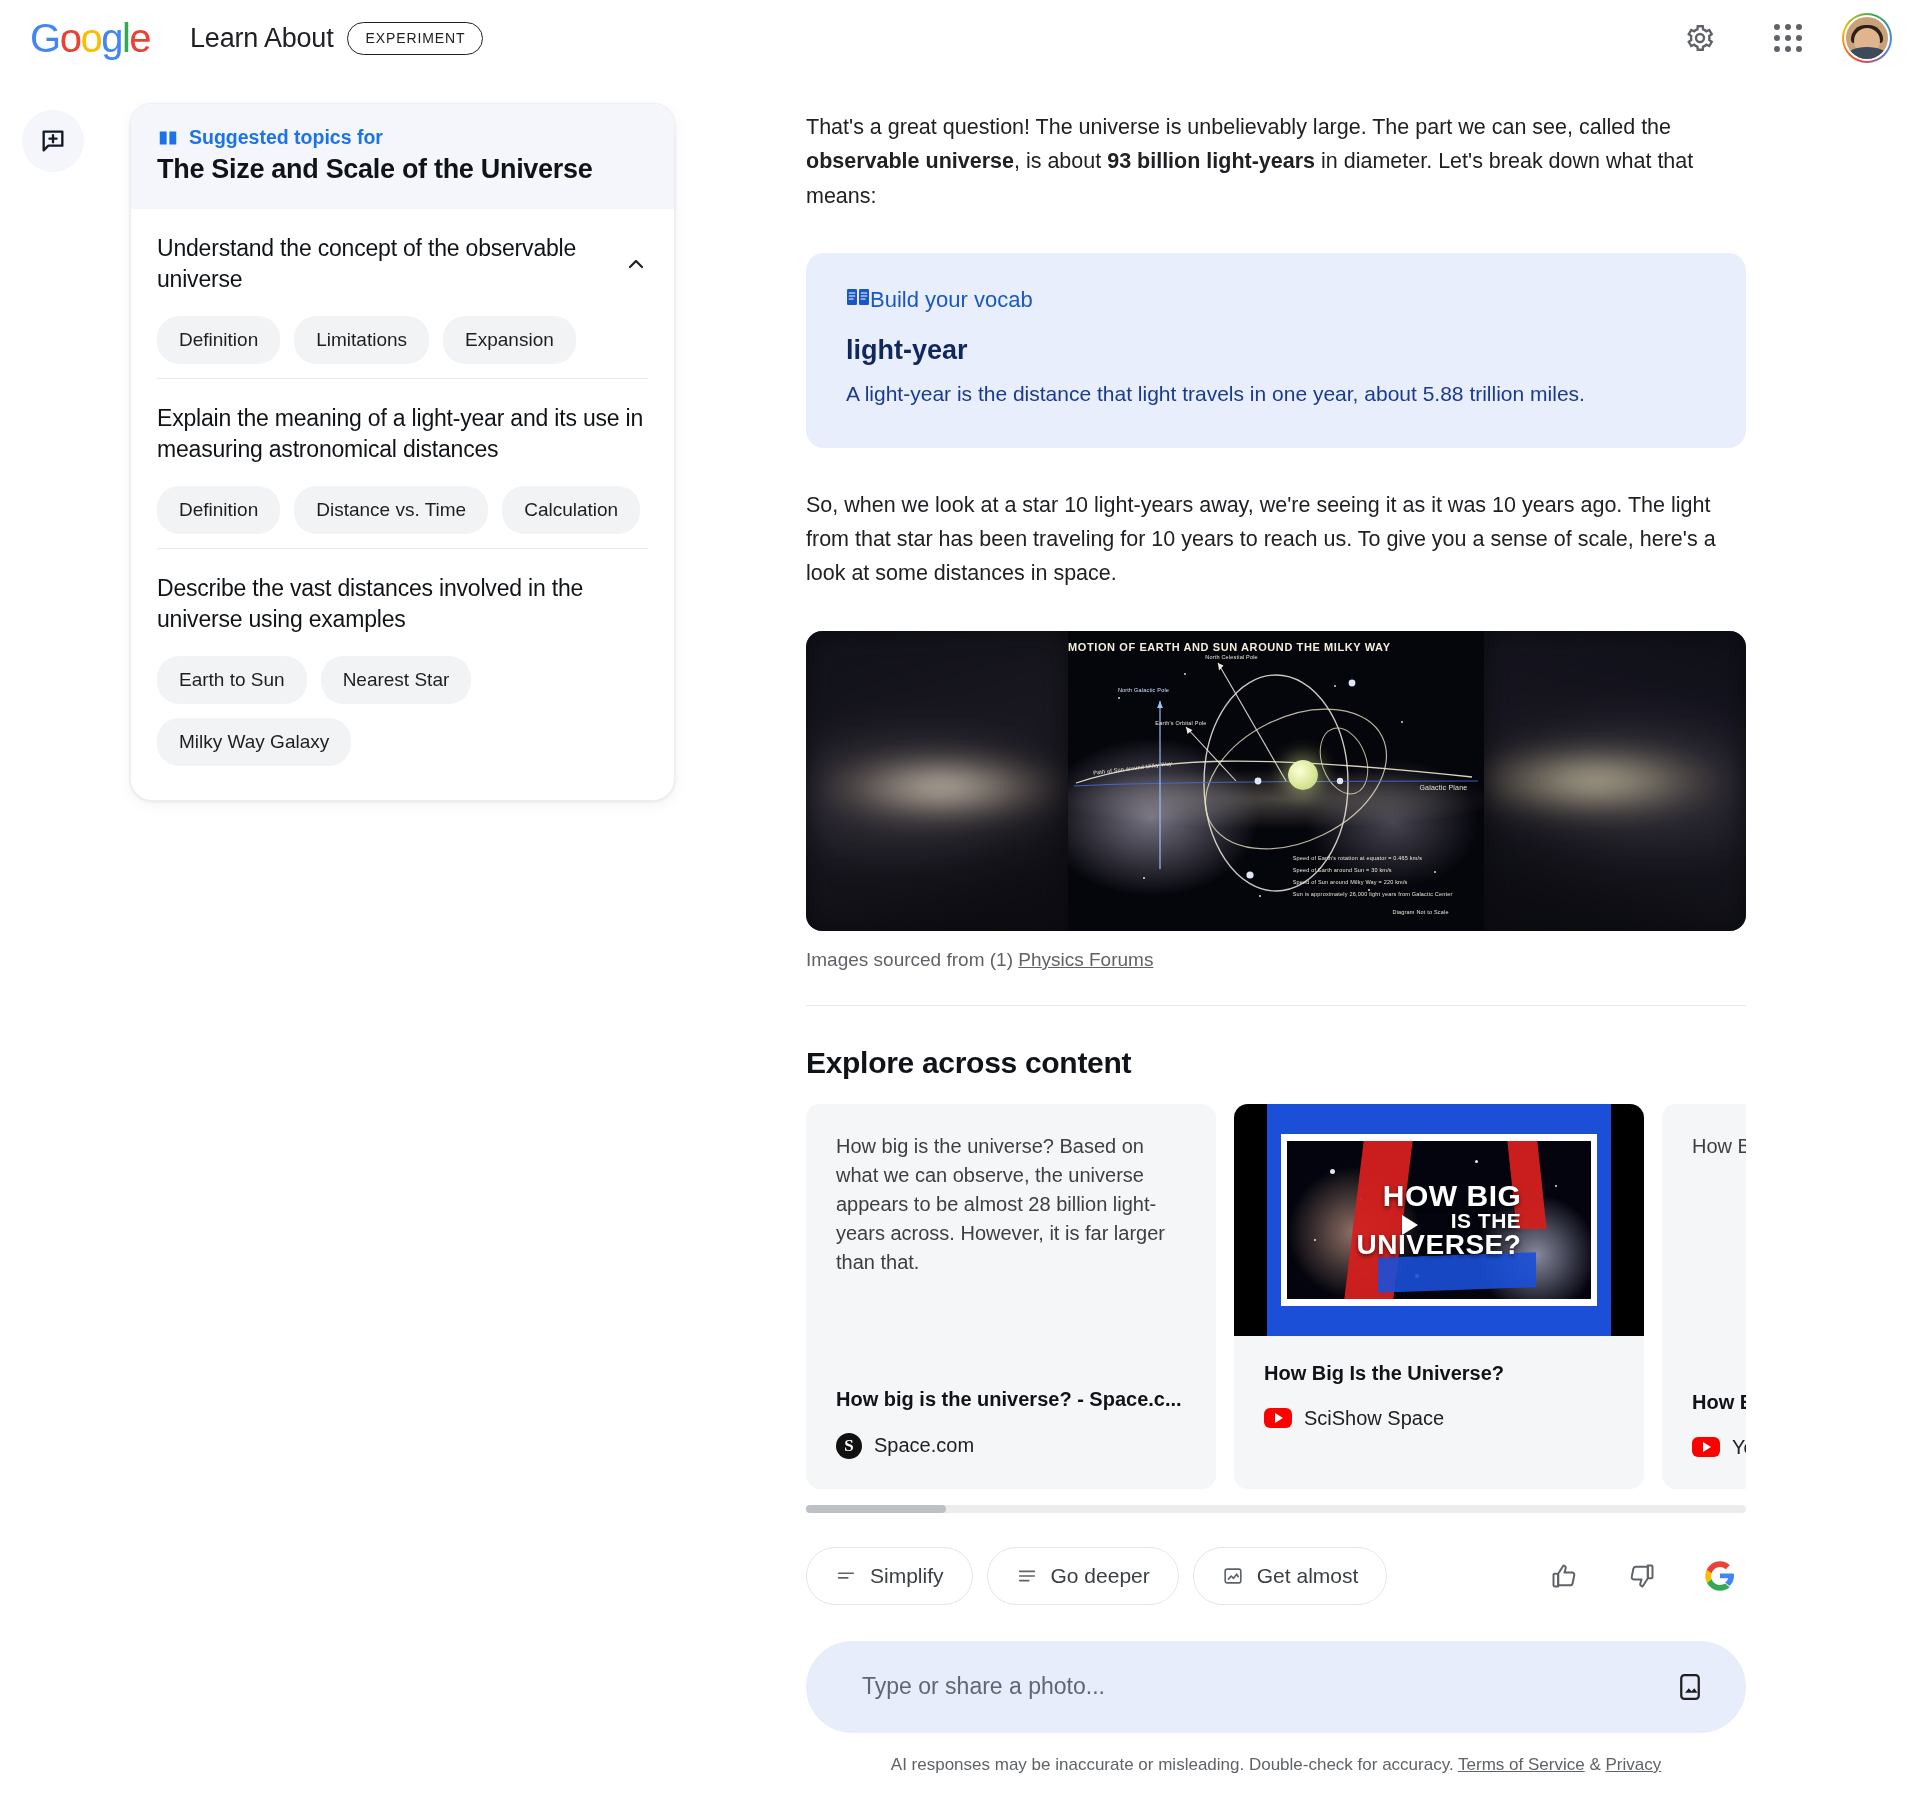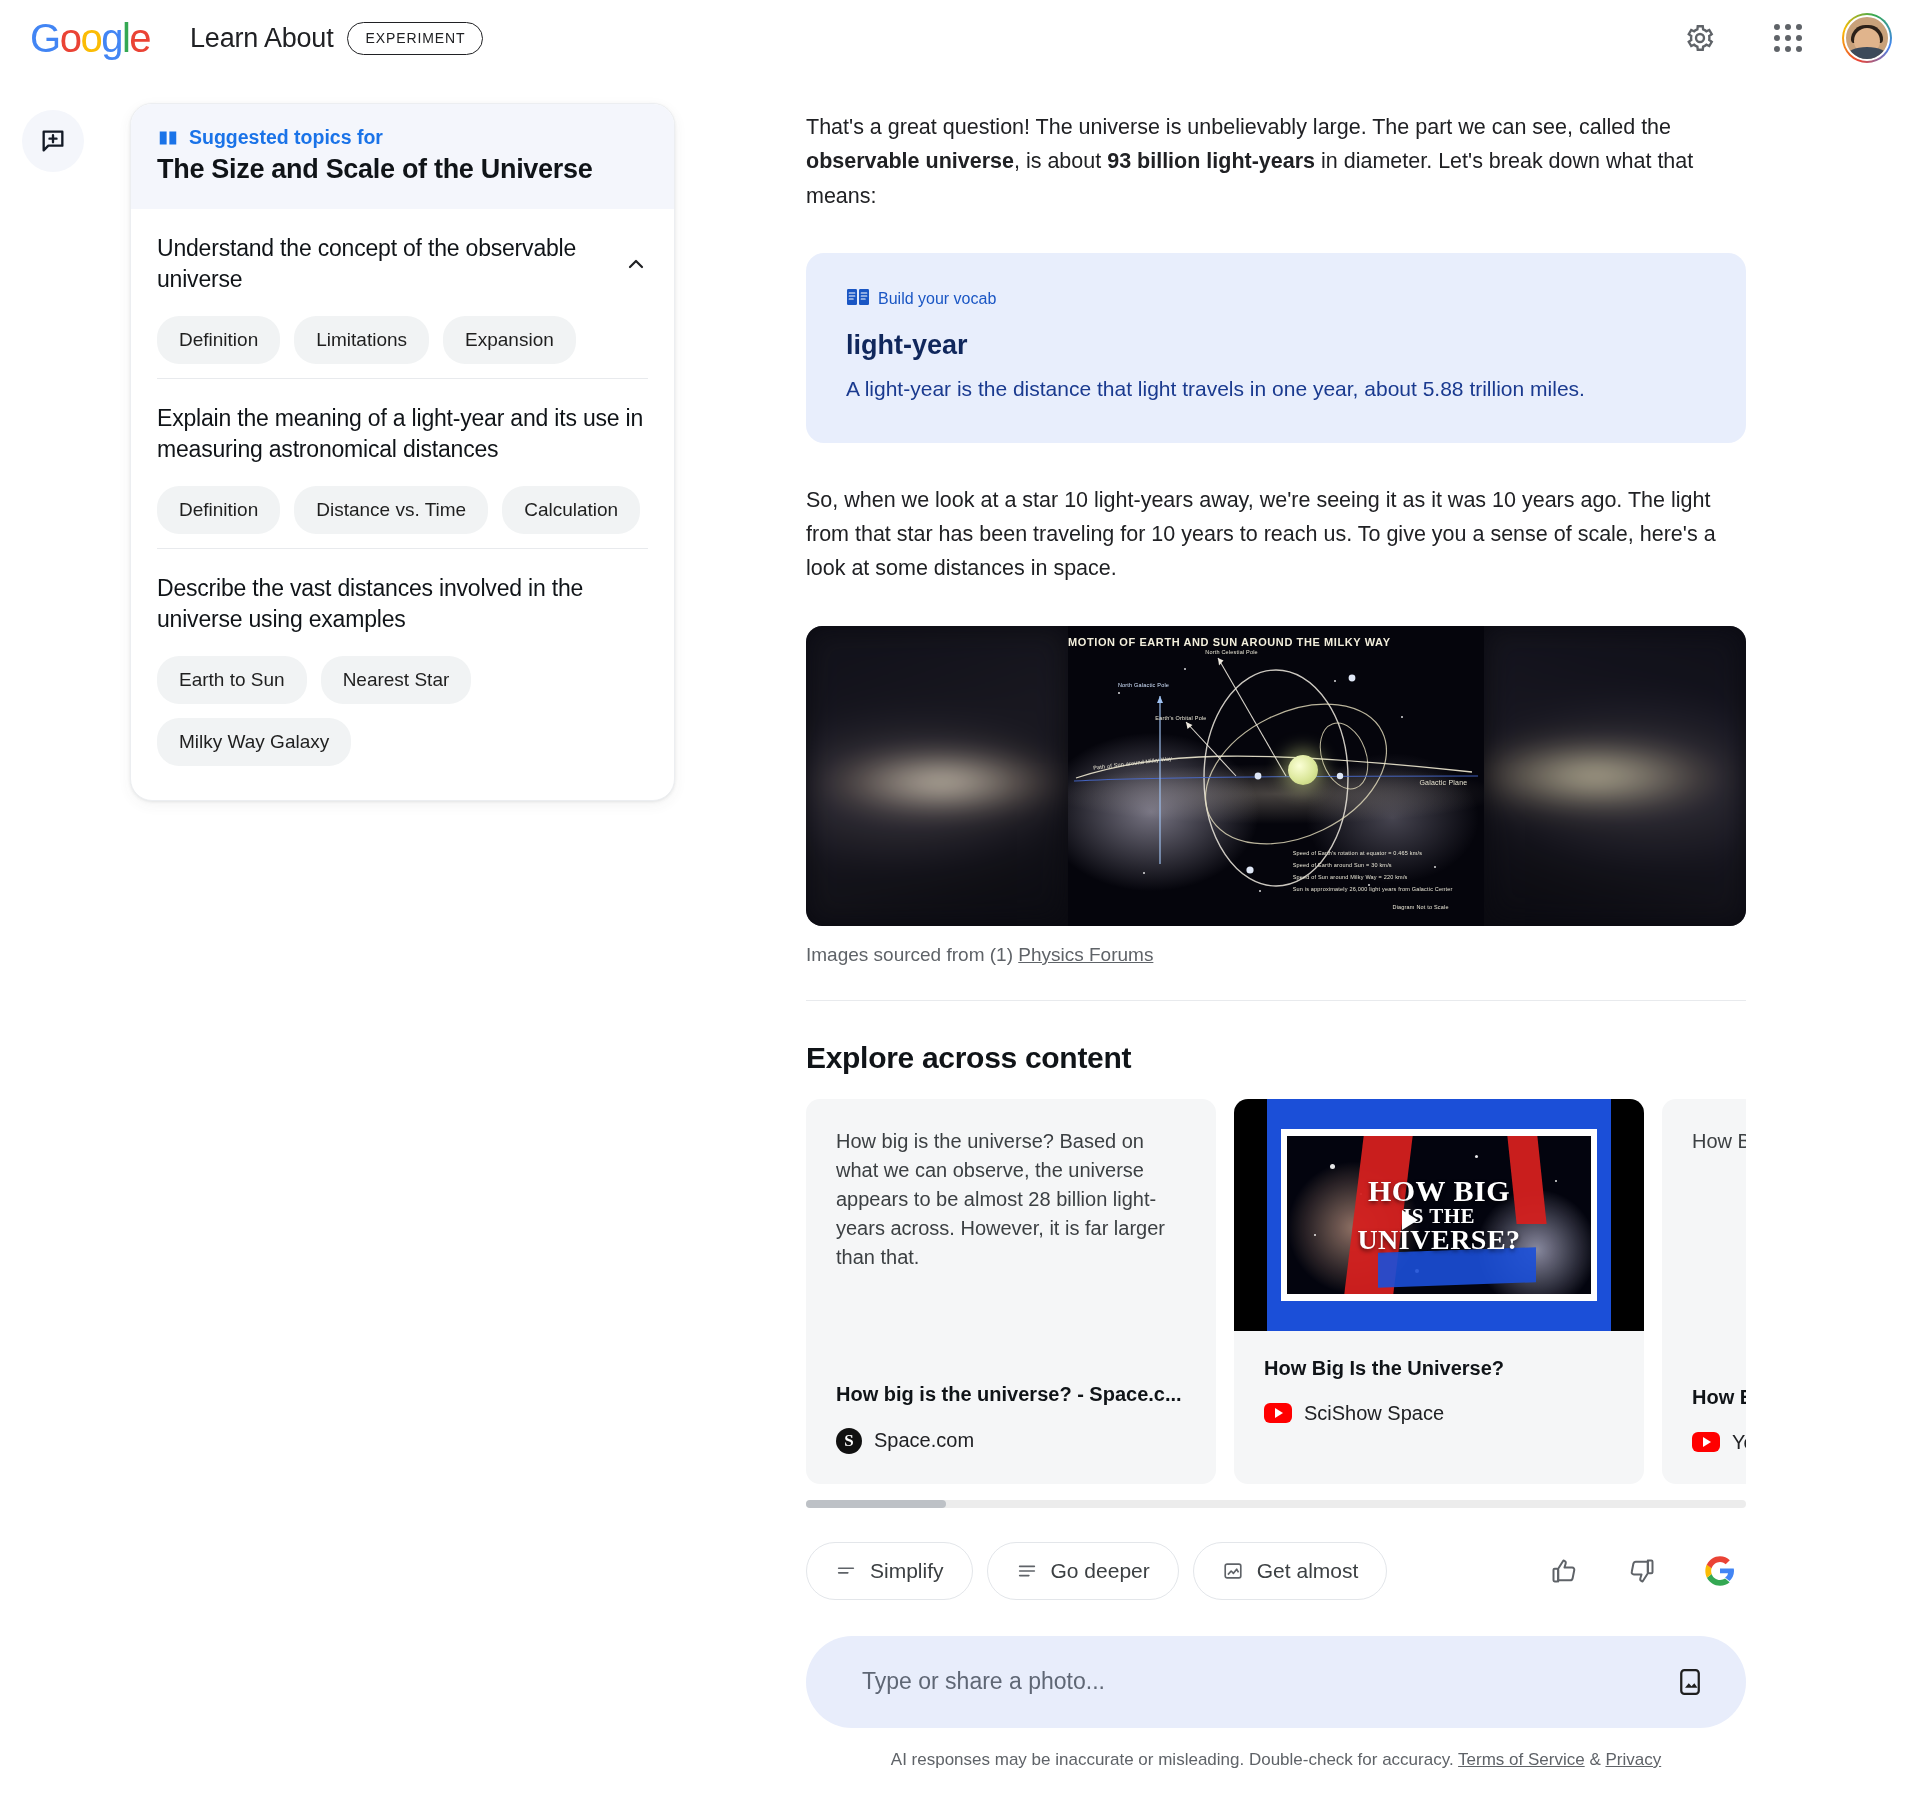--- a/index.html
+++ b/index.html
@@ -76,21 +76,21 @@
   
   .main {
     position:absolute; left: 806px; top: 110px; width: 940px;
   }
   .para { font-size: 21.5px; line-height: 1.6; color:#202124; }
   .para b { font-weight: 700; }
 
   .vocab-card {
     margin-top: 40px; background:#e8eefc; border-radius: 18px; padding: 34px 40px 38px;
   }
-  .vocab-eyebrow { display:flex; align-items:flex-end; gap:8px; color:#1a56c4; font-size:16px; font-weight:400; }
+  .vocab-eyebrow { display:flex; align-items:flex-start; gap:0; color:#1a56c4; font-size:22px; font-weight:400; }
   .vocab-word { margin-top: 22px; font-size: 27px; font-weight: 700; color:#10275c; }
   .vocab-def { margin-top: 12px; font-size: 21px; color:#1a3a8f; line-height:1.5; }
 
   .post-para { margin-top: 40px; }
 
   
   .hero {
     margin-top: 40px; width: 940px; height: 300px; border-radius: 16px; overflow: hidden;
     position: relative; background:#0a0a10;
   }
@@ -177,22 +177,22 @@
       radial-gradient(circle at 82% 72%, rgba(225,225,255,.6), rgba(3,4,14,0) 22%),
       #03040e;
     position:relative; display:flex; align-items:center; justify-content:center;
   }
   .thumb .redwedge { position:absolute; left: 22%; top:0; bottom:0; width: 16%;
     background:#d4201f; transform: skewX(-7deg); opacity:.95; }
   .thumb .redwedge2 { position:absolute; right: 16%; top:0; height: 56%; width: 10%;
     background:#d4201f; transform: skewX(6deg); opacity:.95; }
   .thumb .bluewedge { position:absolute; left: 30%; right: 18%; bottom: 6%; height: 22%;
     background:#1b4fd8; transform: skewY(-2deg); opacity:.9; }
-  .thumb .ttxt { position:relative; z-index:3; color:#fff; text-align:center;
-    font-family:Liberation Serif, serif; font-weight:700; line-height:.98;
+  .thumb .ttxt { position:relative; z-index:3; color:#fff; text-align:right;
+    font-family:Liberation Sans, sans-serif; font-weight:700; line-height:.98;
     text-shadow: 0 2px 4px rgba(0,0,0,.6); }
   .thumb .ttxt .l1 { font-size: 30px; letter-spacing:.5px; }
   .thumb .ttxt .l2 { font-size: 21px; letter-spacing:.5px; }
   .thumb .ttxt .l3 { font-size: 28px; letter-spacing:.5px; }
   .thumb .play { position:absolute; z-index:4; left: 38%; top: 47%;
     border-left: 16px solid #fff; border-top: 10px solid transparent; border-bottom:10px solid transparent; }
   .thumb .star2 { position:absolute; background:#fff; border-radius:50%; opacity:.9; }
   .scrollbar { margin-top: 16px; width: 940px; height: 8px; background:#ececec; border-radius: 4px; position:relative; }
   .scrollbar .thumbbar { position:absolute; left:0; top:0; height:8px; width: 140px; background:#bdc1c6; border-radius:4px; cursor:pointer; }
 

